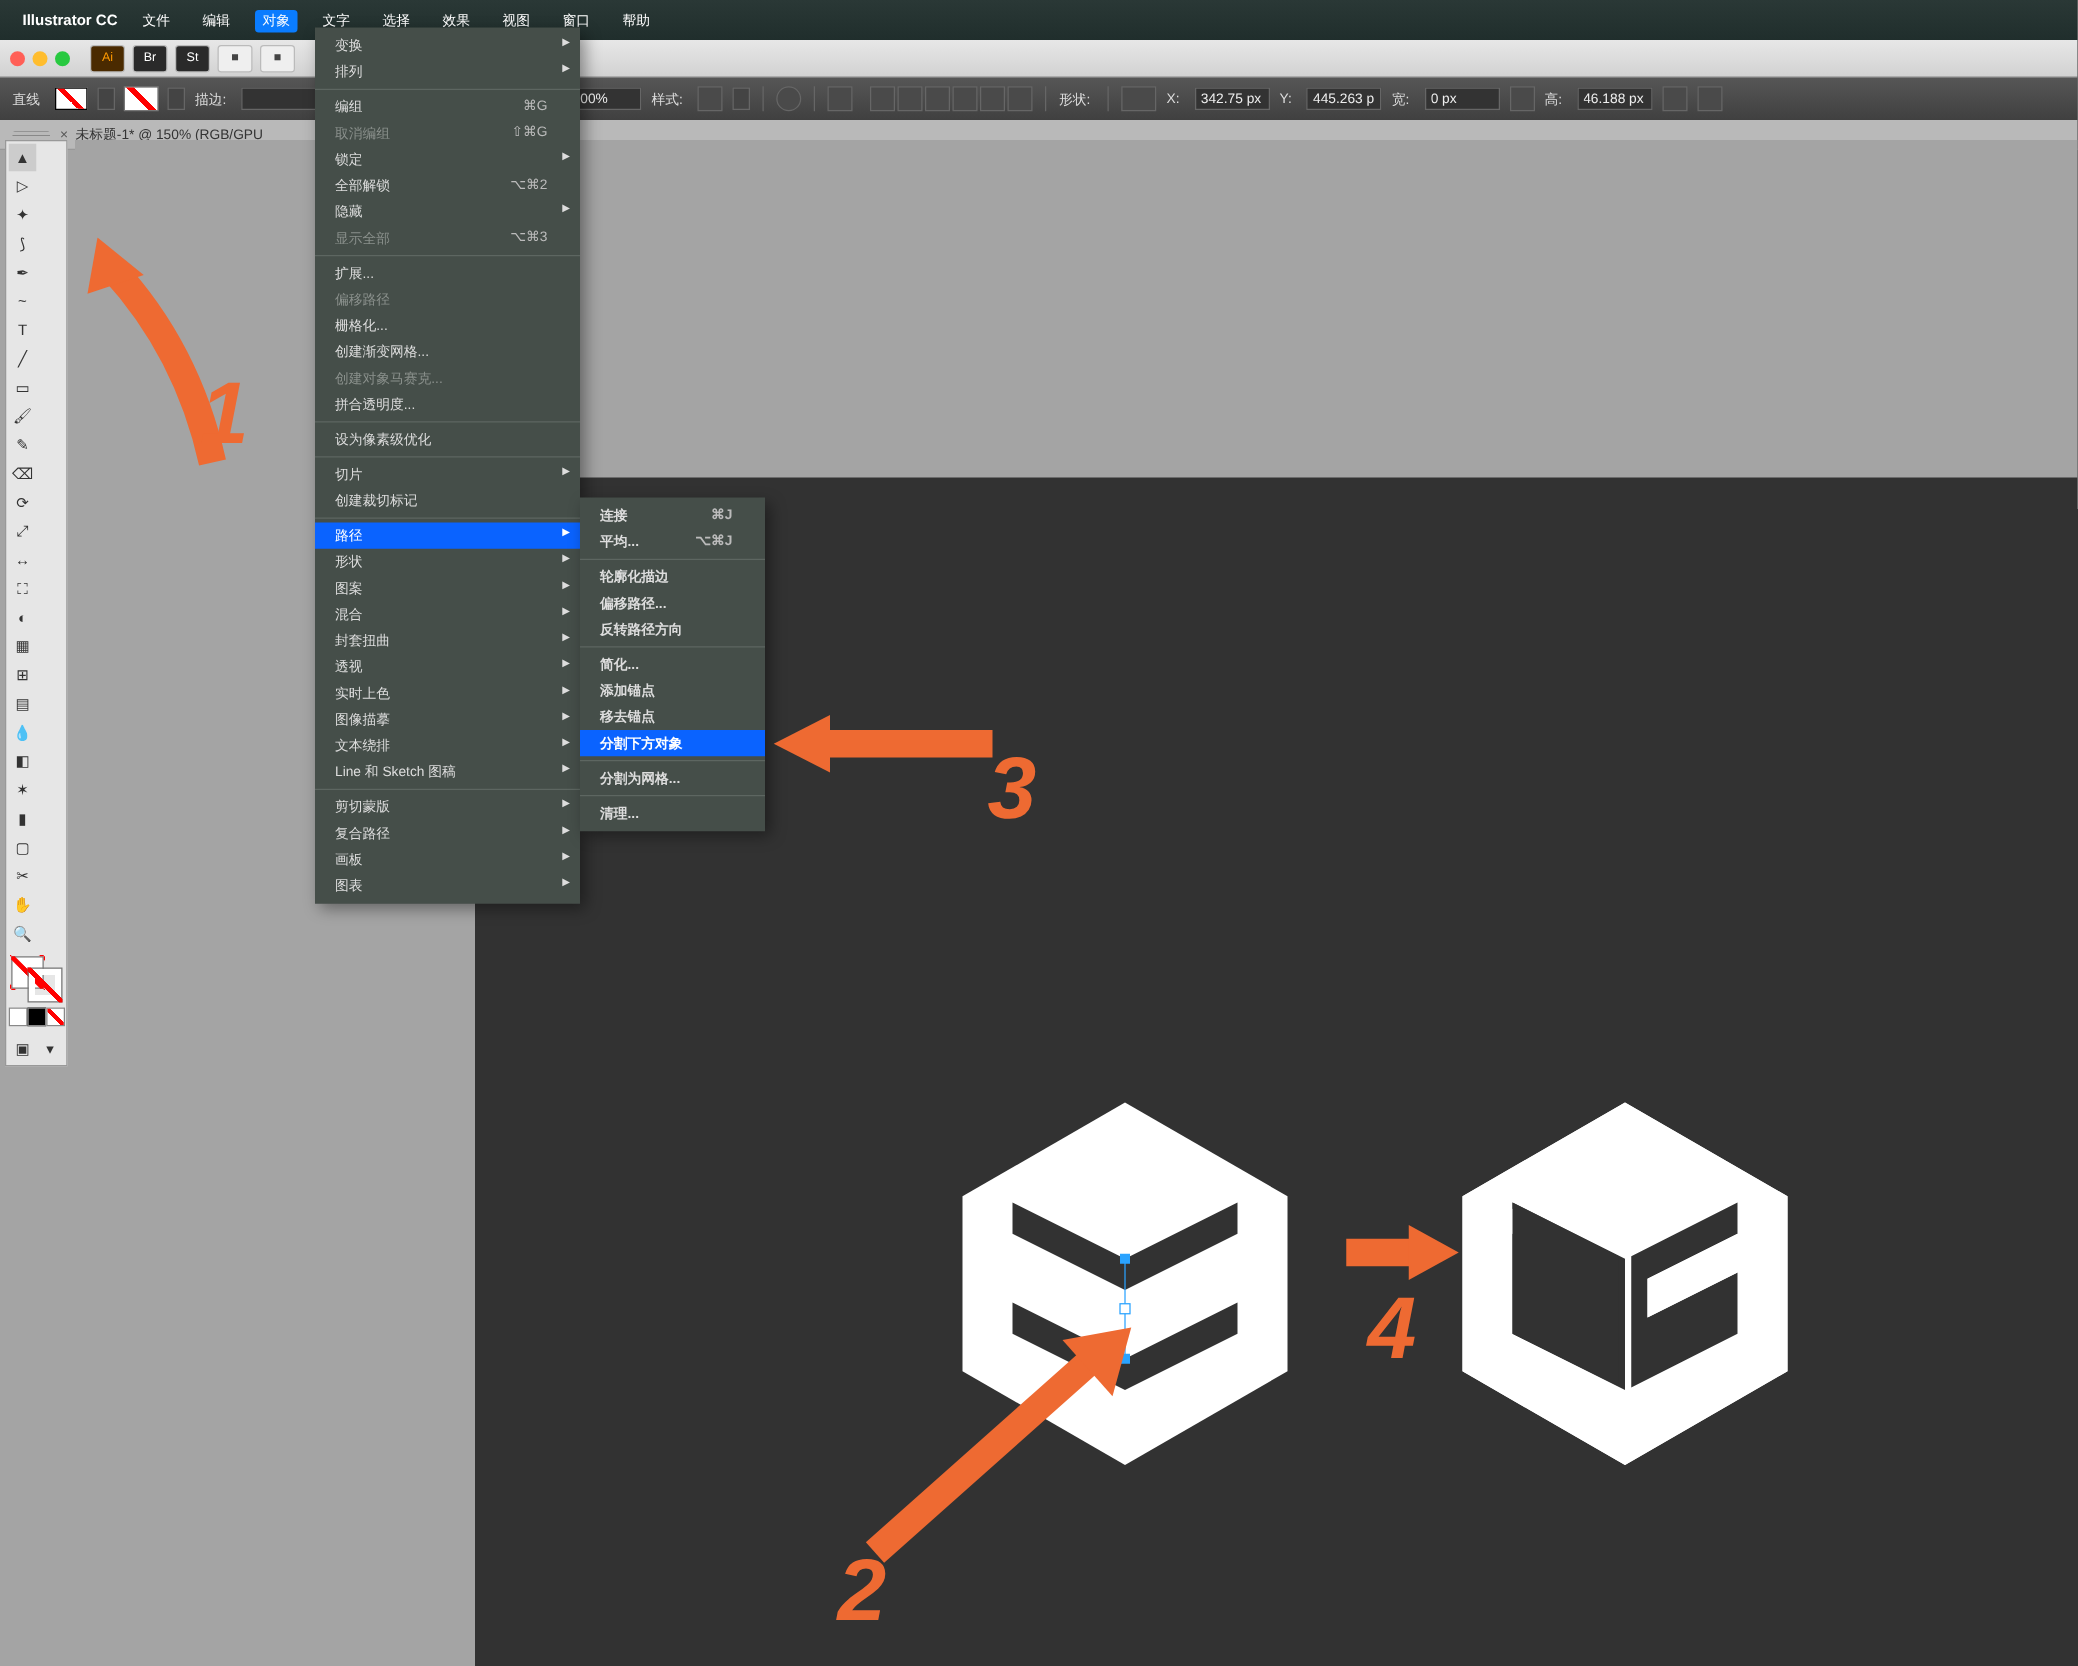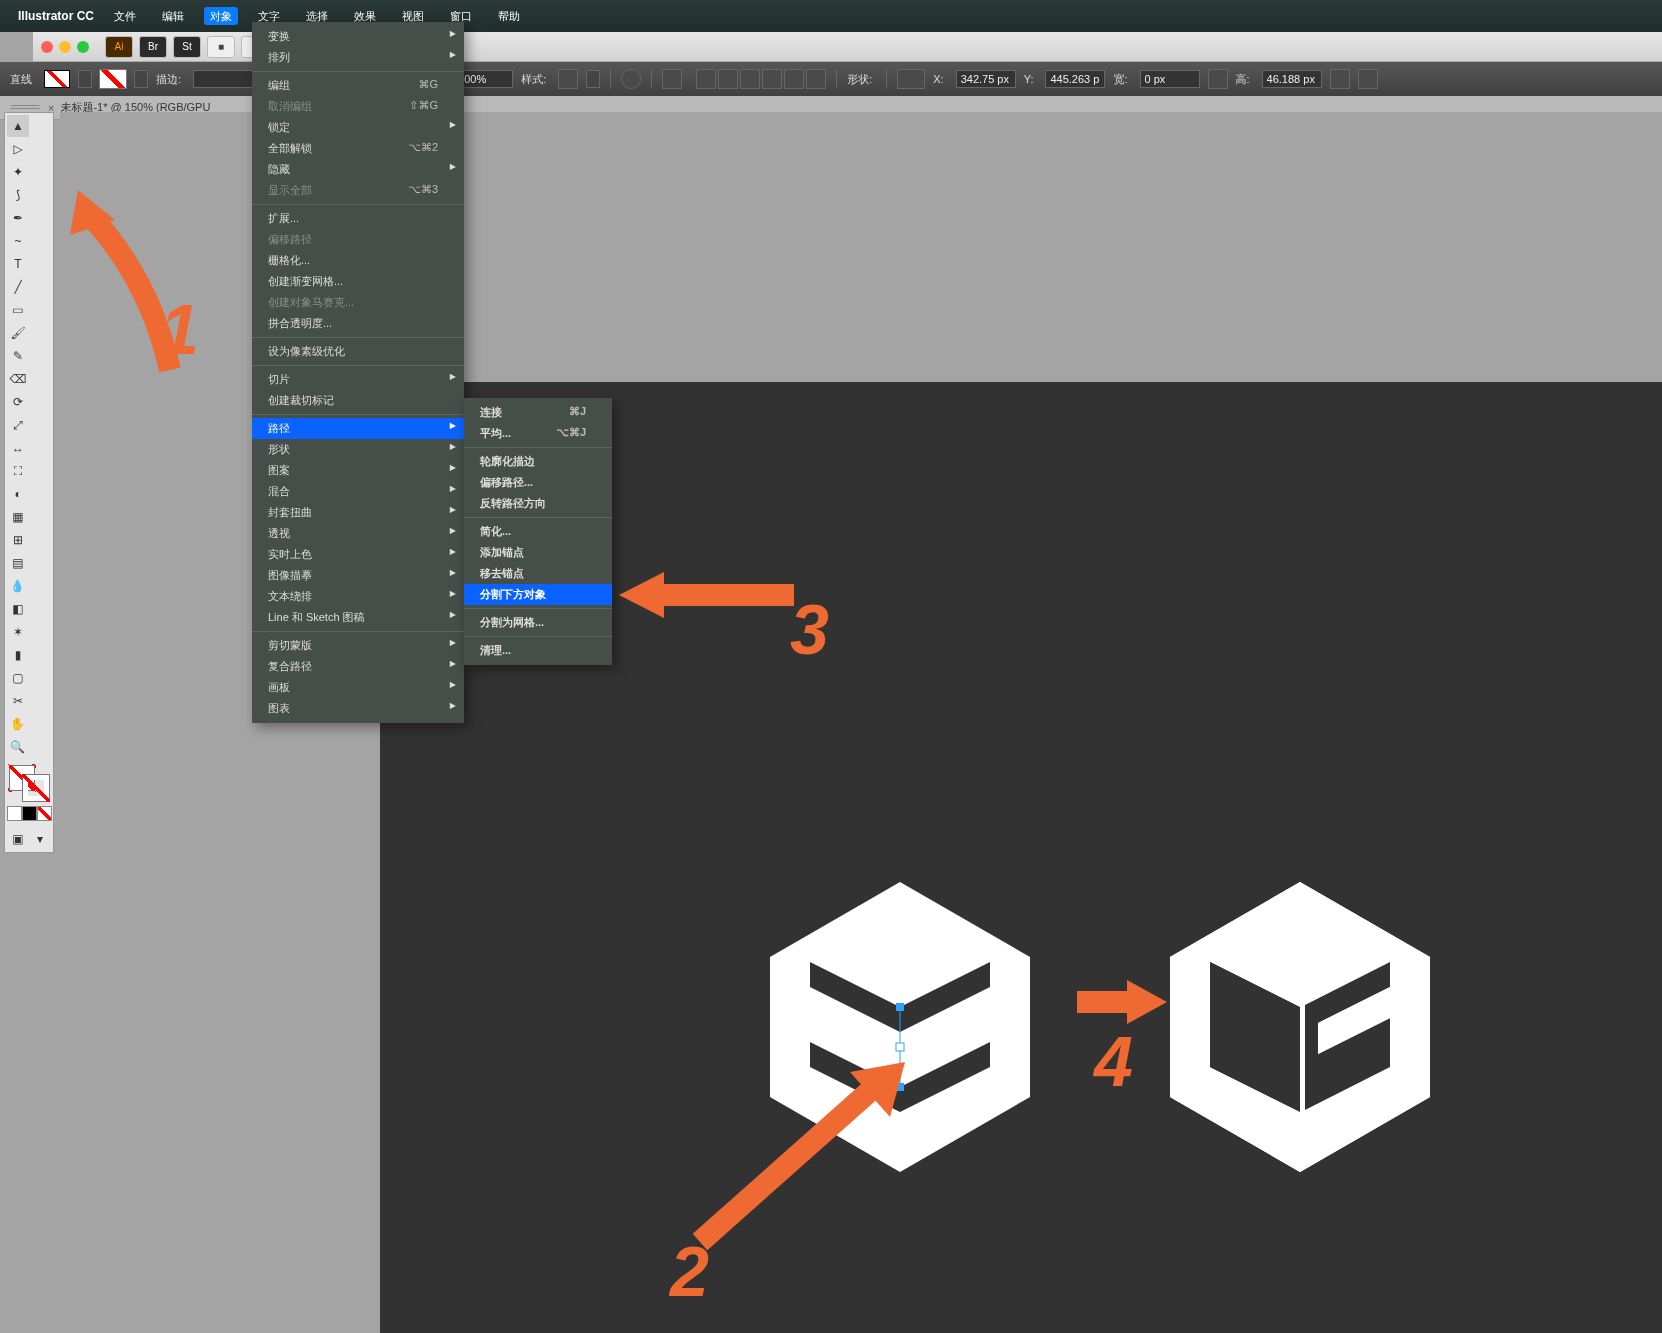--- a/index.html
+++ b/index.html
@@ -6,21 +6,21 @@
   body { background:#a4a4a4; width:1662px; height:1333px; overflow:hidden; position:relative; }
 
   
   .menubar { height:22px; background:linear-gradient(#2a3836,#202e2c); color:#fff; display:flex; align-items:center; padding:16px 8px; }
   .menubar .apple { margin-right:10px; font-size:13px; }
   .menubar .app { font-weight:bold; margin-right:14px; font-size:12px; }
   .menubar .mi { margin-right:14px; font-size:11px; position:relative; padding:3px 6px; }
   .menubar .mi.active { background:#0a7cff; border-radius:3px; }
 
   
-  .apptb { height:30px; background:linear-gradient(#e7e7e7,#d2d2d2); border-bottom:1px solid #aaa; display:flex; align-items:center; padding:0 8px; gap:6px;margin-left:33px;}
+  .apptb { height:30px; background:linear-gradient(#e7e7e7,#d2d2d2); border-bottom:1px solid #aaa; display:flex; align-items:center; padding:0 8px; gap:6px;}
   .traffic { display:flex; gap:6px; margin-right:10px;}
   .tl { width:12px;height:12px;border-radius:50%; }
   .tl.r{background:#ff5f57;} .tl.y{background:#ffbd2e;} .tl.g{background:#28c940;}
   .btn { width:28px; height:22px; background:#efefef; border:1px solid #bbb; border-radius:3px; display:flex;align-items:center;justify-content:center;font-size:10px;color:#444;}
 
   
   .ctrlbar { height:34px; background:linear-gradient(#565656,#404040); color:#ddd; display:flex; align-items:center; padding:0 10px; gap:8px; font-size:11px;}
   .ctrlbar .lbl { margin-right:4px;}
   .ctrlbar input[type=text]{ width:60px; background:#333; border:1px solid #666; color:#eee; padding:2px 4px; font-size:11px;}
   .ctrlbar .swatch { width:26px;height:18px; background:#e94; border:1px solid #000;}

